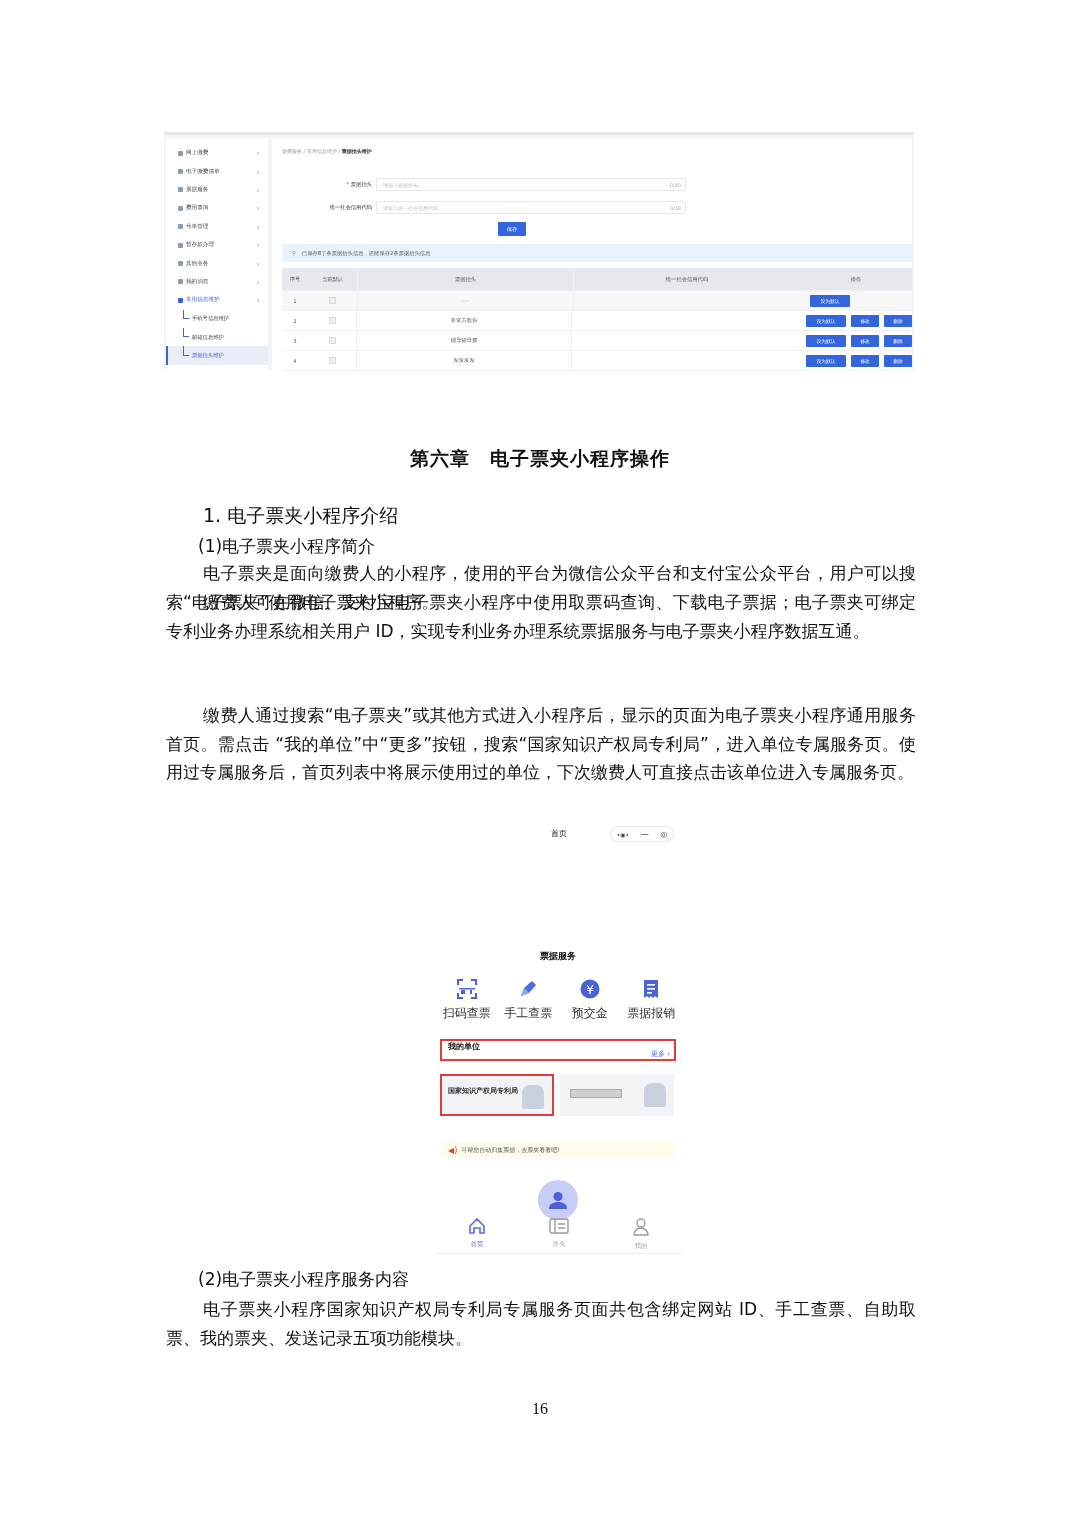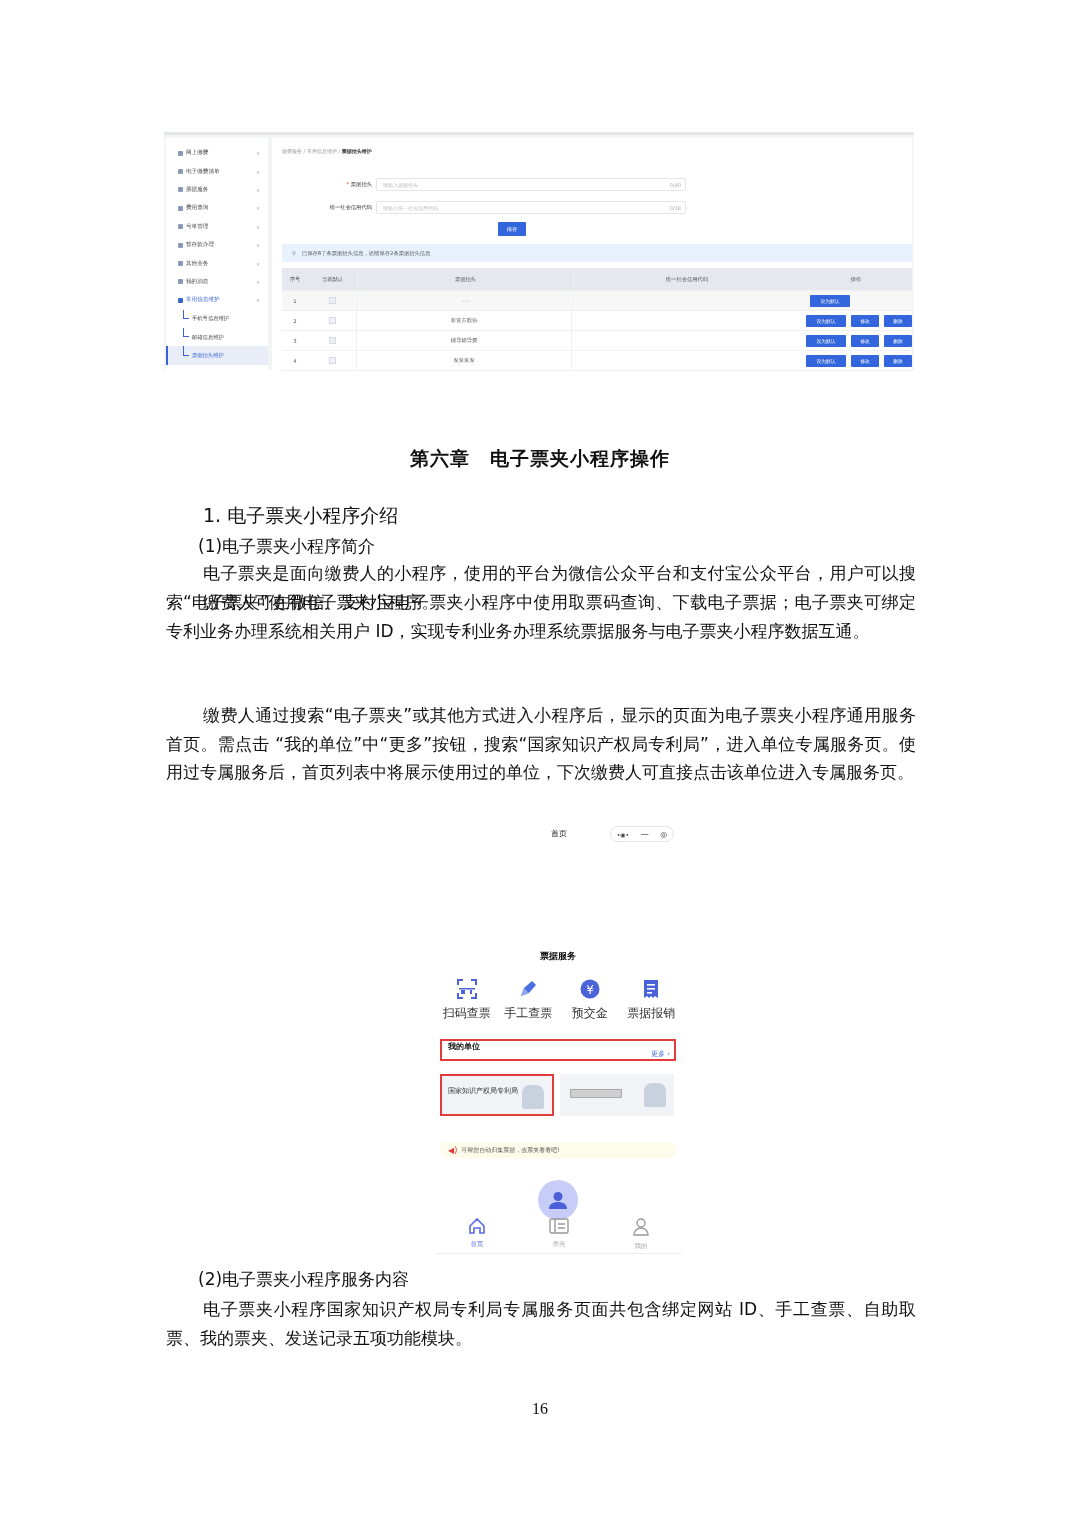--- a/index.html
+++ b/index.html
@@ -64,21 +64,21 @@
   .banner .stripe2 { position: absolute; left: 88px; top: 78px; width: 36px; height: 4px; background: #37d3d0; border-radius: 3px; transform: rotate(-25deg); opacity: .8; }
   .svc-title { position: absolute; left: 76px; top: 122px; width: 92px; height: 22px; background: #fff; border-radius: 12px 12px 0 0; text-align: center; font-size: 9px; font-weight: bold; padding-top: 6px; }
   .svc-row { position: absolute; left: 0; top: 156px; width: 246px; display: flex; justify-content: space-around; }
   .svc { width: 56px; text-align: center; }
   .svc .ic { width: 22px; height: 22px; margin: 0 auto 5px; display: flex; align-items: center; justify-content: center; }
   .svc .lb { font-size: 12px; color: #333; }
   .unit-hd { position: absolute; left: 4px; top: 217px; width: 236px; height: 22px; border: 2px solid #e23b3b; display: flex; align-items: flex-start; justify-content: space-between; padding: 0 4px 0 6px; }
   .unit-hd .l { font-size: 8px; font-weight: bold; color: #111; }
   .unit-hd .r { font-size: 7px; color: #4a6bd8; margin-top: 8px; }
   .unit-card { position: absolute; top: 252px; width: 114px; height: 42px; background: #f2f3f7; }
-  .unit-card.a { left: 4px; border: 2px solid #e23b3b; }
+  .unit-card.a { left: 4px; border: 2px solid #e23b3b; font-weight: bold; }
   .unit-card.b { left: 124px; }
   .unit-card .nm { position: absolute; left: 6px; top: 9px; width: 74px; font-size: 7px; line-height: 12px; color: #333; }
   .unit-card .bld { position: absolute; right: 8px; top: 9px; width: 22px; height: 24px; background: #c9d1df; border-radius: 8px 8px 2px 2px; }
   .unit-card .bar { position: absolute; left: 10px; top: 15px; width: 52px; height: 9px; background: #cfcfcf; border: 1px solid #aaa; }
   .tip { position: absolute; left: 4px; top: 320px; width: 236px; height: 16px; background: #fdfbea; border-radius: 8px; font-size: 6px; color: #555; display: flex; align-items: center; padding-left: 8px; }
   .tip .spk { color: #e23b3b; font-size: 8px; margin-right: 4px; }
   .fab { position: absolute; left: 102px; top: 358px; width: 40px; height: 40px; border-radius: 50%; background: #c7cdf8; display: flex; align-items: center; justify-content: center; }
   .tabbar { position: absolute; left: 0; top: 396px; width: 246px; height: 36px; display: flex; justify-content: space-around; border-bottom: 1px solid #eee; }
   .tab { width: 50px; text-align: center; }
   .tab .lb { font-size: 6.5px; color: #aaa; margin-top: 2px; }

